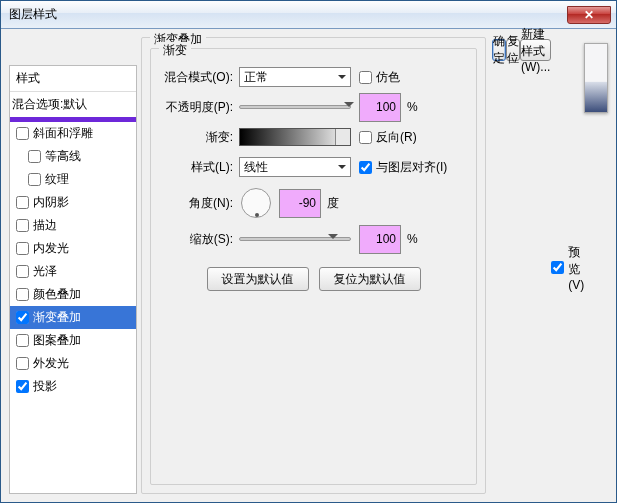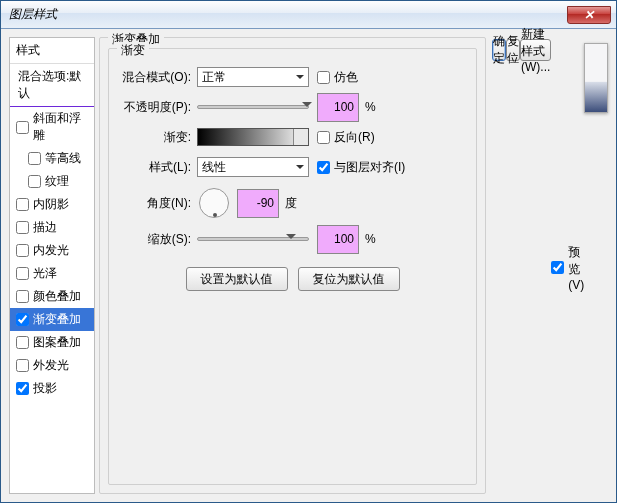--- a/index.html
+++ b/index.html
@@ -1,24 +1,24 @@
 <!DOCTYPE html>
 <html><head>
 <meta charset="utf-8">
 <style>
 * { box-sizing: border-box; margin: 0; padding: 0; font-family: "Microsoft YaHei", SimSun, Arial, sans-serif; font-size: 12px; }
 body { background: #fff; }
 .window { width: 617px; height: 503px; border: 1px solid #2a5a8a; background: #f0f0f0; display: flex; flex-direction: column; }
-.titlebar { height: 28px; background: linear-gradient(#fdfdfe,#e7eef7 45%,#d6e3f3 46%,#e9f0f8); display: flex; align-items: center; padding: 0 0 0 8px; border-bottom: 1px solid #7a9ac0; font-style: italic; }
+.titlebar { height: 28px; background: linear-gradient(#fdfdfe,#e7eef7 45%,#d6e3f3 46%,#e9f0f8); display: flex; align-items: center; padding: 0 0 0 8px; border-bottom: 1px solid #7a9ac0; }
 .title { color: #000; flex: 1; }
 .close-btn { width: 44px; height: 18px; background: linear-gradient(#e49a97,#c8403c 45%,#b42a25 46%,#d76c68); border: 1px solid #8a2c28; border-radius: 0 0 3px 3px; margin-right: 5px; display: flex; align-items: center; justify-content: center; color: #fff; font-weight: bold; font-size: 10px; cursor: pointer; }
 .body { flex: 1; display: flex; padding: 8px; gap: 4px; }
-.left-panel { width: 86px; border: 1px solid #bcbcbc; background: #fff; display: flex; flex-direction: column; }
+.left-panel { width: 128px; border: 1px solid #bcbcbc; background: #fff; display: flex; flex-direction: column; margin-top: 28px; }
 .left-header { padding: 4px 6px; border-bottom: 1px solid #ddd; cursor:default; }
-.left-sub { padding: 4px 8px; border-bottom: 1px solid #6d28d9; cursor: pointer; }
+.left-sub { padding: 4px 2px; border-bottom: 5px solid #6d28d9; cursor: pointer; }
 .left-item { padding: 3px 6px; display: flex; align-items: center; cursor: pointer; }
 .left-item.sub { padding-left: 18px; }
 .left-item input[type="checkbox"] { margin-right: 4px; }
 .left-item.selected { background: #3875d7; color: #fff; }
 .center { flex: 1; position: relative; border: 1px solid #cfcfcf; border-radius: 2px; padding: 10px 8px 8px 8px; background: #f0f0f0; }
 .group-label { position: absolute; top: -7px; left: 8px; background: #f0f0f0; padding: 0 4px; }
 .inner-group { border: 1px solid #cfcfcf; border-radius: 2px; padding: 14px 10px 14px 10px; position: relative; height: 100%; }
 .inner-label { position: absolute; top: -7px; left: 8px; background: #f0f0f0; padding: 0 4px; }
 .row { display: flex; align-items: center; margin: 4px 0 10px 0; height: 20px; }
 .row-label { width: 78px; text-align: right; padding-right: 6px; }

